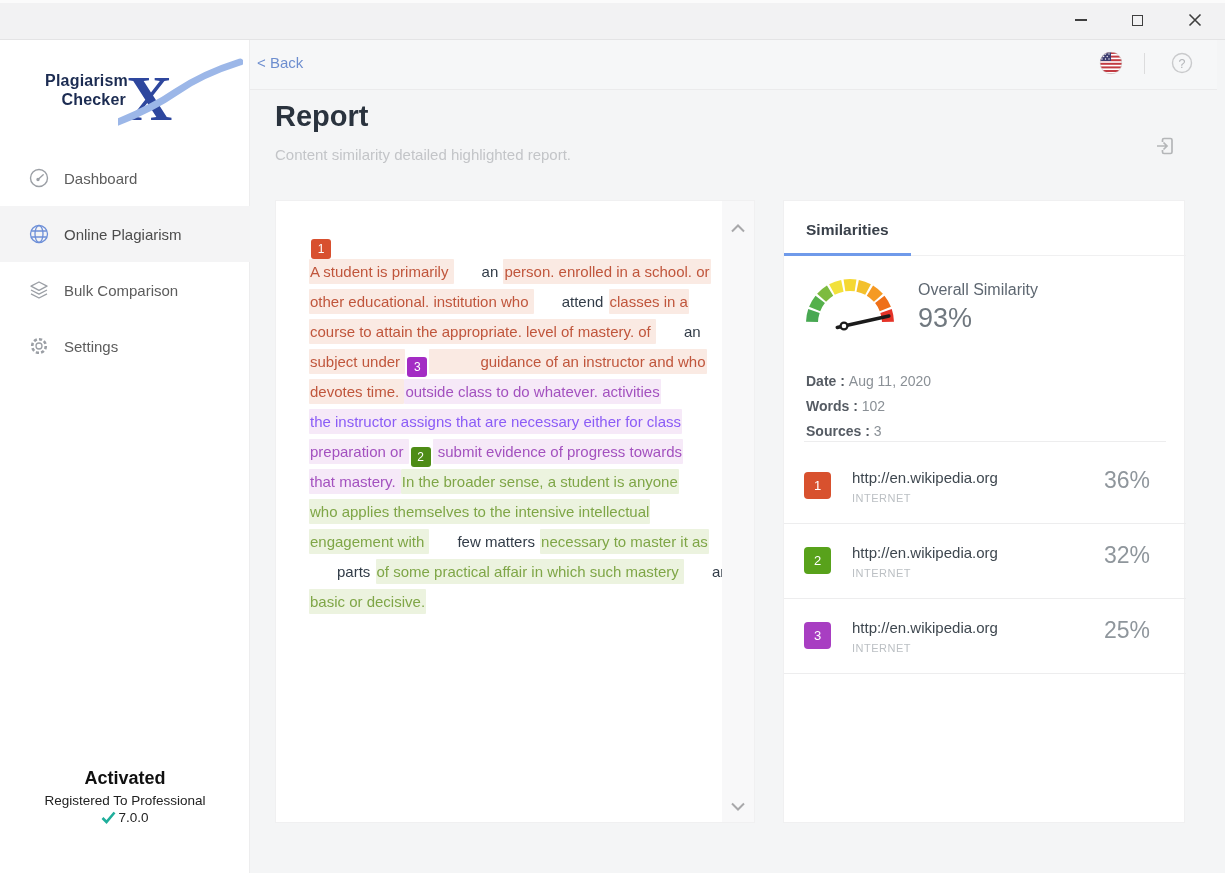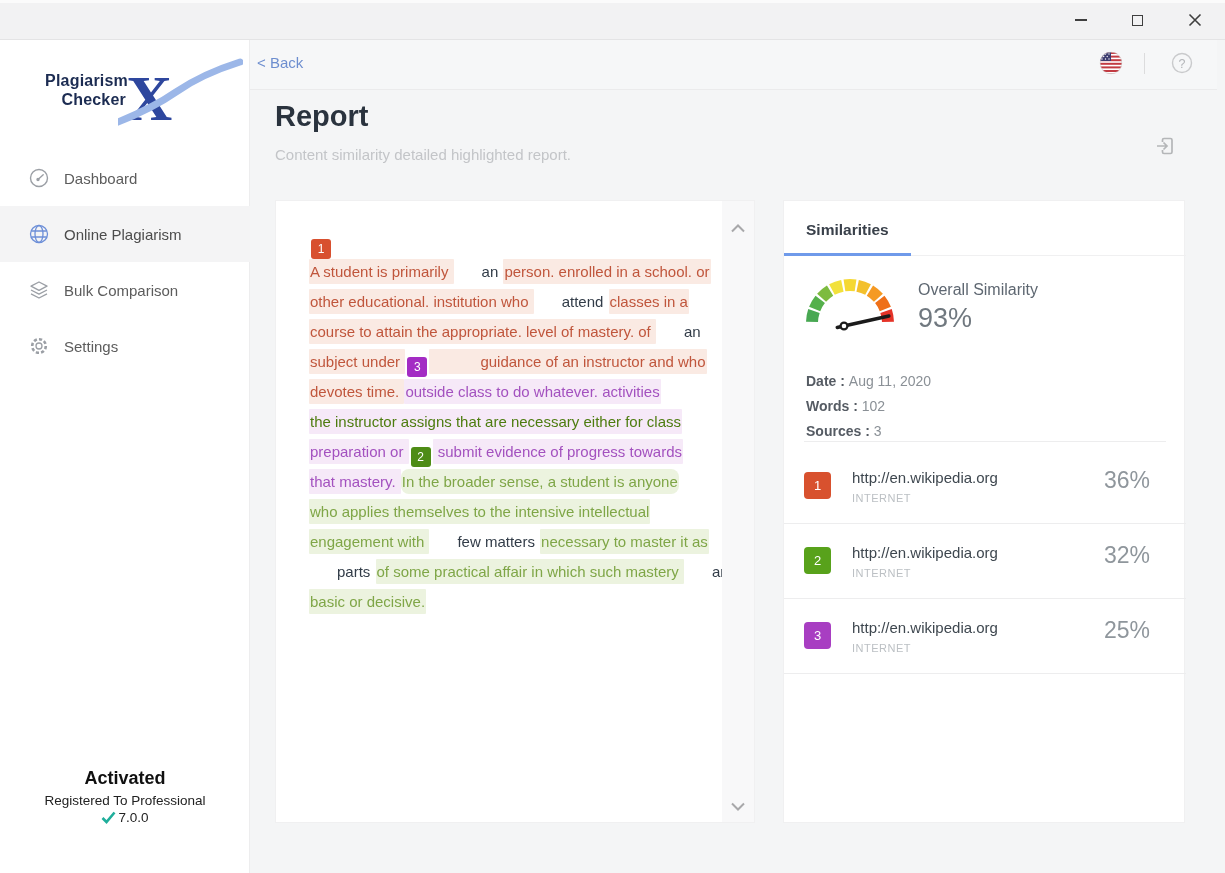--- a/index.html
+++ b/index.html
@@ -212,23 +212,23 @@
     </div>
 
     <div class="doc-card">
       <div class="doc-text" id="docText">
           <div class="t-line badge-line"><span class="tbadge" style="background: rgb(216, 80, 47);">1</span></div>
           <div class="t-line"><span class="seg s1" style="color: rgb(192, 86, 60); background: rgb(250, 234, 227);">A student is primarily </span><span class="seg p">an </span><span class="seg s1" style="color: rgb(192, 86, 60); background: rgb(250, 234, 227);">person. enrolled in a school. or</span></div>
           <div class="t-line"><span class="seg s1" style="color: rgb(192, 86, 60); background: rgb(250, 234, 227);">other educational. institution who </span><span class="seg p">attend </span><span class="seg s1" style="color: rgb(192, 86, 60); background: rgb(250, 234, 227);">classes in a</span></div>
           <div class="t-line"><span class="seg s1" style="color: rgb(192, 86, 60); background: rgb(250, 234, 227);">course to attain the appropriate. level of mastery. of </span><span class="seg p">an</span></div>
           <div class="t-line"><span class="seg s1" style="color: rgb(192, 86, 60); background: rgb(250, 234, 227);">subject under </span><span class="tbadge" style="background: rgb(163, 44, 196);">3</span><span class="seg s1" style="color: rgb(192, 86, 60); background: rgb(250, 234, 227); padding-left: 47px;"> guidance of an instructor and who</span></div>
           <div class="t-line"><span class="seg s1" style="color: rgb(192, 86, 60); background: rgb(250, 234, 227);">devotes time. </span><span class="seg s3" style="color: rgb(163, 81, 191); background: rgb(246, 233, 248);">outside class to do whatever. activities</span></div>
-          <div class="t-line"><span class="seg s3" style="color: #4d7c0f; background: rgb(246, 233, 248);">the instructor assigns that are necessary either for class</span></div>
+          <div class="t-line"><span class="seg s3" style="color: #8b5cf6; background: rgb(246, 233, 248);">the instructor assigns that are necessary either for class</span></div>
           <div class="t-line"><span class="seg s3" style="color: rgb(163, 81, 191); background: rgb(246, 233, 248);">preparation or </span><span class="tbadge" style="background: rgb(78, 140, 22);">2</span><span class="seg s3" style="color: rgb(163, 81, 191); background: rgb(246, 233, 248);"> submit evidence of progress towards</span></div>
-          <div class="t-line"><span class="seg s3" style="color: rgb(163, 81, 191); background: rgb(246, 233, 248);">that mastery. </span><span class="seg s2" style="color: rgb(127, 166, 71); background: rgb(236, 243, 223); border-radius: 8px;">In the broader sense, a student is anyone</span></div>
+          <div class="t-line"><span class="seg s3" style="color: rgb(163, 81, 191); background: rgb(246, 233, 248);">that mastery. </span><span class="seg s2" style="color: rgb(127, 166, 71); background: rgb(236, 243, 223);">In the broader sense, a student is anyone</span></div>
           <div class="t-line"><span class="seg s2" style="color: rgb(127, 166, 71); background: rgb(236, 243, 223);">who applies themselves to the intensive intellectual</span></div>
           <div class="t-line"><span class="seg s2" style="color: rgb(127, 166, 71); background: rgb(236, 243, 223);">engagement with </span><span class="seg p">few matters </span><span class="seg s2" style="color: rgb(127, 166, 71); background: rgb(236, 243, 223);">necessary to master it as</span></div>
           <div class="t-line"><span class="seg p">parts </span><span class="seg s2" style="color: rgb(127, 166, 71); background: rgb(236, 243, 223);">of some practical affair in which such mastery </span><span class="seg p">are</span></div>
           <div class="t-line"><span class="seg s2" style="color: rgb(127, 166, 71); background: rgb(236, 243, 223);">basic or decisive.</span></div>
         </div>
       <div class="scroll-strip">
         <div class="chev chev-up">
           <svg width="16" height="10" viewBox="0 0 16 10">
               <path d="M2,8.5 L8,2.5 L14,8.5" stroke="#a8a8aa" stroke-width="2" fill="none"></path>
             </svg>

